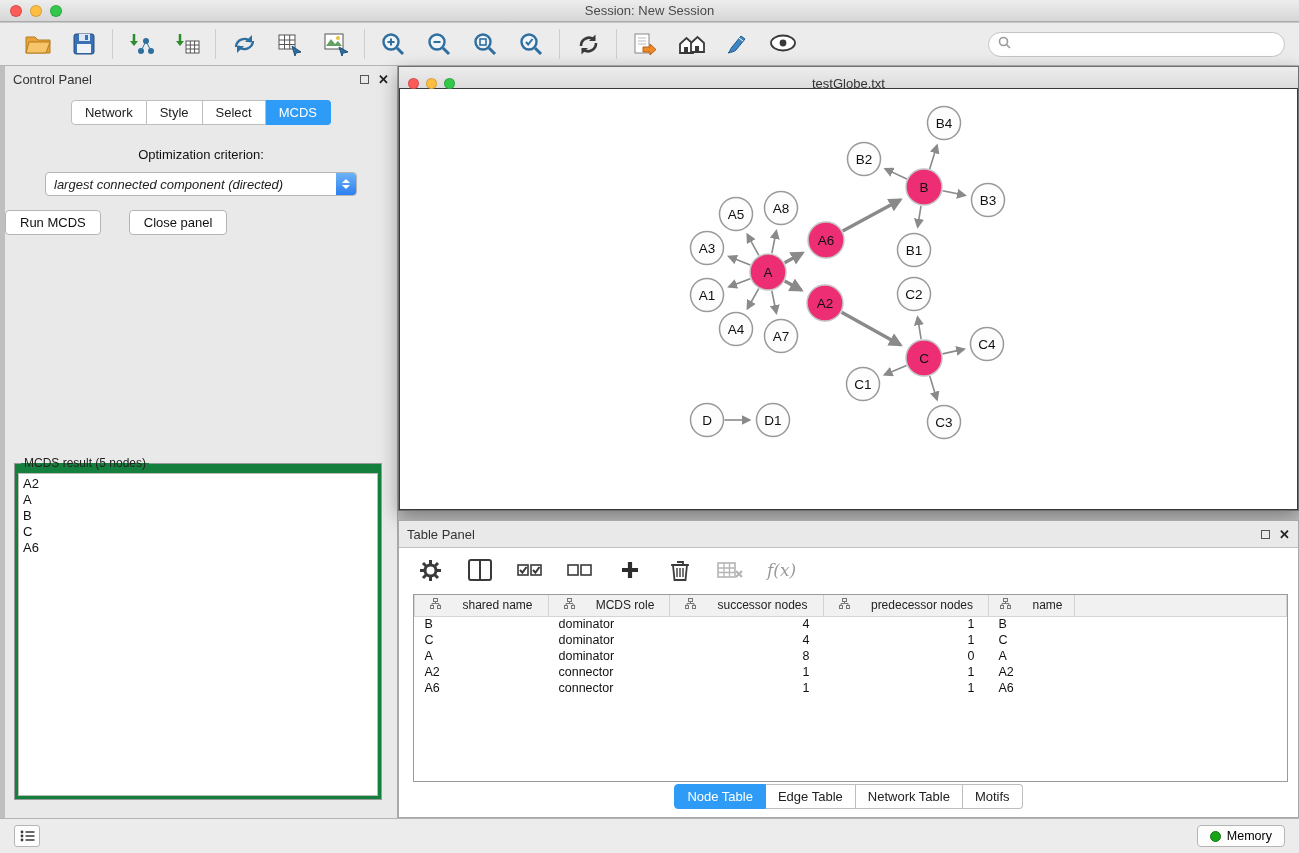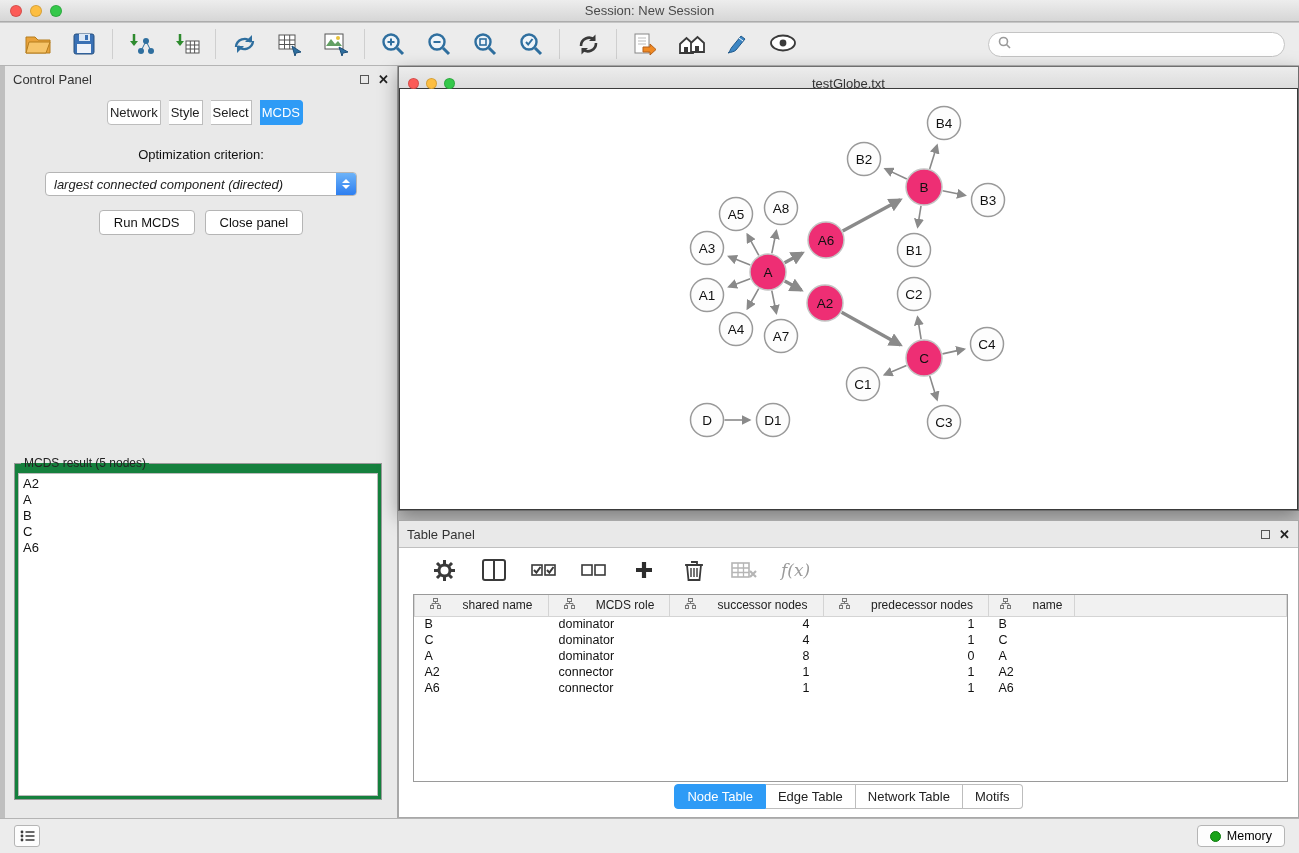--- a/index.html
+++ b/index.html
@@ -32,36 +32,36 @@
   
   .control-panel { position:absolute; left:5px; top:0; width:393px; height:752px; background:#e9e9e9;
     border-right:1px solid #a8a8a8; }
   .panel-header { height:26px; display:flex; align-items:center; padding:0 8px; }
   .panel-header .panel-title { font-size:13px; color:#333; }
   .panel-header .panel-icons { margin-left:auto; display:flex; align-items:center; gap:9px; }
   .float-ico { width:9px; height:9px; border:1.5px solid #555; display:inline-block; }
   .close-ico { font-size:13px; font-weight:bold; color:#222; line-height:1; cursor:pointer; }
 
   .seg-row { display:flex; justify-content:center; margin-top:8px; }
-  .seg { padding:4px 2px; background:#fff; border:1px solid #bdbdbd; border-left:none; font-size:13px; color:#222; cursor:pointer;margin-left:8px; }
+  .seg { padding:4px 13px; background:#fff; border:1px solid #bdbdbd; border-left:none; font-size:13px; color:#222; cursor:pointer; }
   .seg:first-child { border-left:1px solid #bdbdbd; border-radius:4px 0 0 4px; }
   .seg:last-child { border-radius:0 4px 4px 0; }
   .seg.active { background:#2e9bf6; border-color:#2e9bf6; color:#fff; }
 
   .opt-label { text-align:center; margin-top:22px; font-size:13px; color:#111; }
   .combo { margin:10px auto 0; width:312px; height:24px; background:#fff; border:1px solid #b5b5b5;
     border-radius:4px; display:flex; align-items:center; cursor:pointer;font-style:italic; }
   .combo .combo-text { flex:1; padding:0 8px; font-size:13px; white-space:nowrap; overflow:hidden; }
   .combo .combo-arrows { width:20px; height:22px; background:linear-gradient(#6db3f8,#2d7ef0); border-radius:0 3px 3px 0;
     display:flex; flex-direction:column; align-items:center; justify-content:center; gap:2px; }
   .combo .combo-arrows i { width:0; height:0; border-left:4px solid transparent; border-right:4px solid transparent; display:block; }
   .combo .combo-arrows i.up { border-bottom:4px solid #fff; }
   .combo .combo-arrows i.down { border-top:4px solid #fff; }
 
-  .btn-row { display:flex; justify-content:center; gap:10px; margin-top:14px; }
+  .btn-row { display:flex; justify-content:flex-start; gap:28px; margin-top:14px; }
   .push-btn { background:#fff; border:1px solid #b5b5b5; border-radius:4px; padding:4px 14px; font-size:13px; color:#111; cursor:pointer; }
 
   .result-fieldset { position:absolute; left:9px; top:390px; width:368px; height:344px;
     border:1px solid #999; padding:3px; background:#15803d; }
   .result-fieldset legend { font-size:12px; color:#222; padding:0 3px; margin-left:3px; }
   .result-list { background:#fff; border:1px solid #bbb; width:100%; height:100%; overflow:auto; padding:2px 4px; }
   .result-item { font-size:13px; line-height:16px; color:#111; }
 
   
   .network-window { position:absolute; left:398px; top:0; width:901px; height:445px;
@@ -70,21 +70,21 @@
     display:flex; align-items:center; position:relative; }
   .win-titlebar .traffic { margin-left:9px; gap:7px; }
   .win-titlebar .light { width:11px; height:11px; }
   .win-titlebar .title-text { position:absolute; left:0; right:0; text-align:center; font-size:13px; color:#333; }
   .net-content { position:absolute; top:21px; left:0; right:0; bottom:0; background:#fff; border:1px solid #3a3a3a; }
   .net-content svg { display:block; }
 
   
   .table-panel { position:absolute; left:398px; top:454px; width:901px; height:298px; background:#e9e9e9; border:1px solid #a8a8a8; }
   .table-panel .panel-body { position:absolute; top:26px; left:0; right:0; bottom:0; background:#fff; border-top:1px solid #c0c0c0; }
-  .tbl-toolbar { height:44px; display:flex; align-items:center; gap:24px; padding:0 4px 0 32px; }
+  .tbl-toolbar { height:44px; display:flex; align-items:center; gap:24px; padding:0 4px 0 18px; }
   .tbl-toolbar .tb-icon { width:26px; height:26px; }
   .fx-label { font-family:"DejaVu Serif", serif; font-style:italic; font-size:17px; color:#9a9a9a; }
 
   .tbl-wrap { margin:2px 10px 0 14px; border:1px solid #9a9a9a; height:188px; overflow:hidden; background:#fff; }
   table.data { border-collapse:collapse; width:100%; table-layout:fixed; }
   table.data th { background:#f1f1f1; border:1px solid #d4d4d4; border-top:none; font-weight:normal; font-size:12px;
     color:#222; height:21px; padding:0 4px; white-space:nowrap; overflow:hidden; }
   table.data th .th-inner { display:flex; align-items:flex-start; justify-content:center; gap:21px; }
   table.data td { font-size:12.5px; color:#111; height:16px; padding:0 10px; white-space:nowrap; overflow:hidden; }
   table.data td.num { text-align:right; padding-right:14px; }

